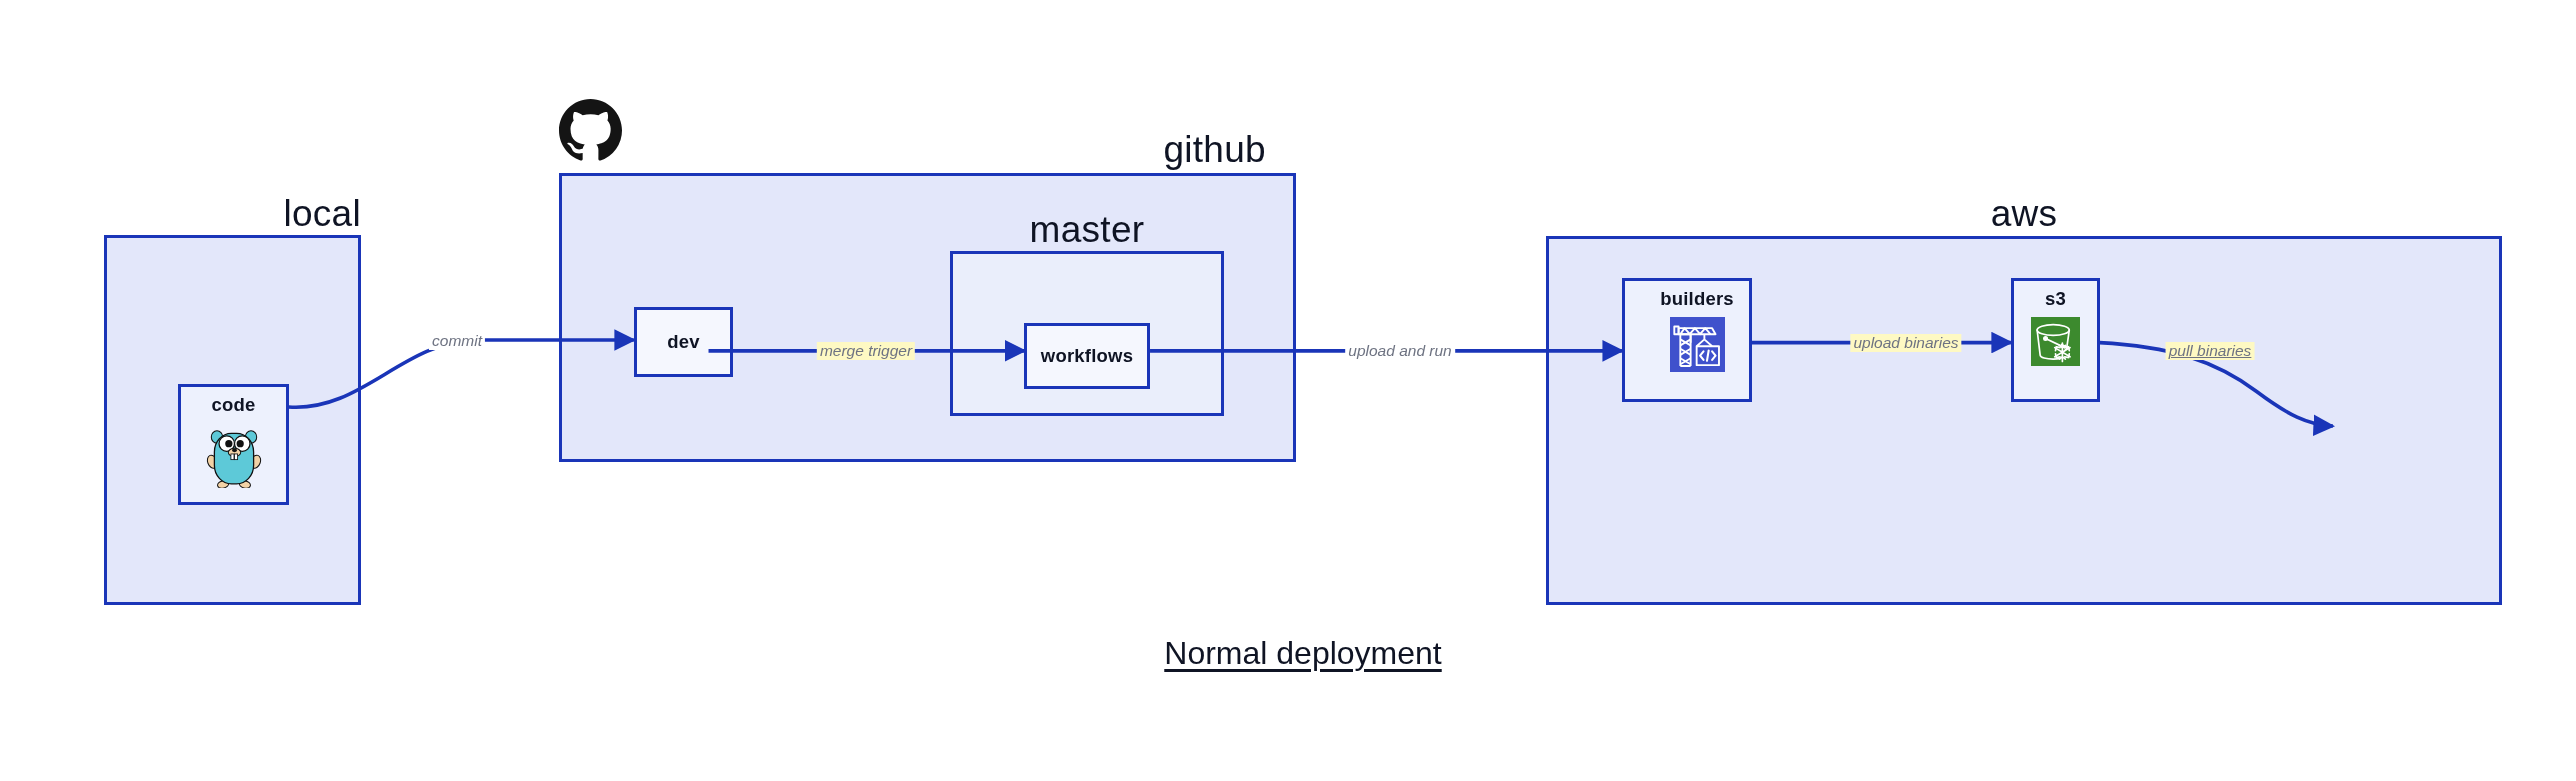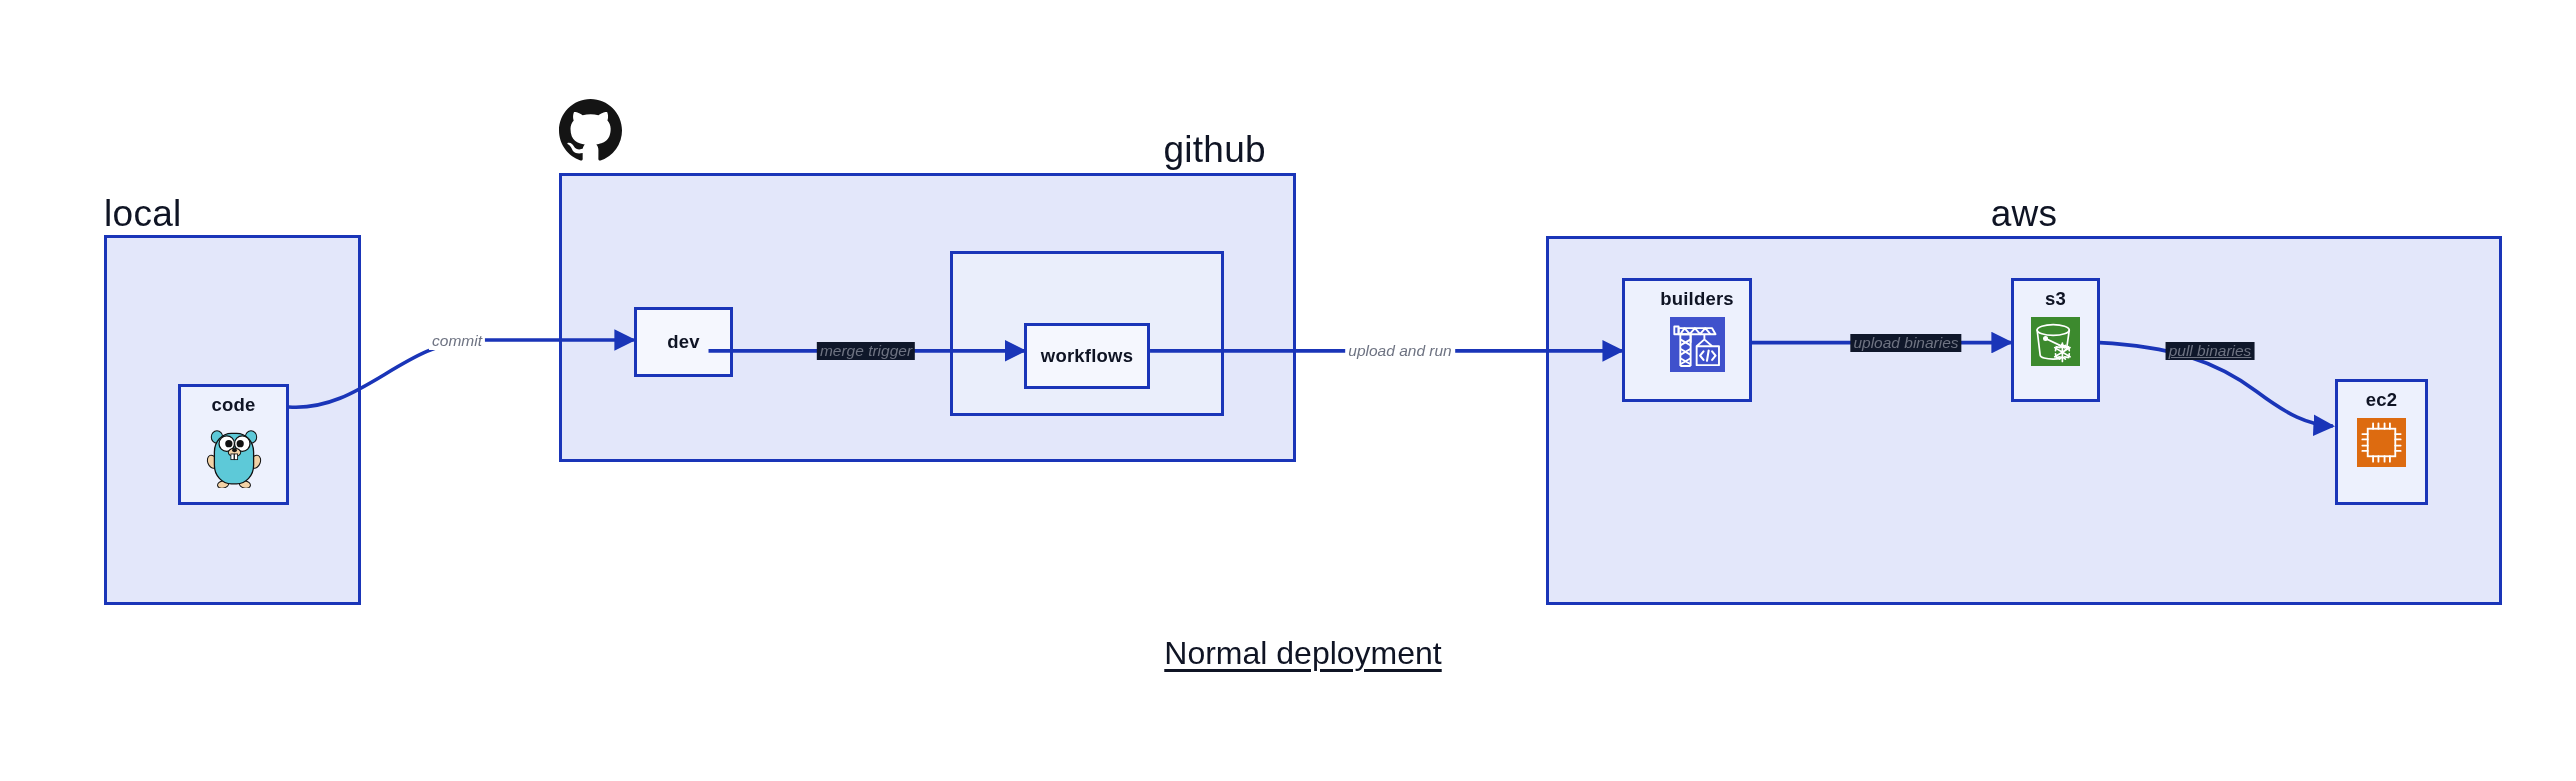--- a/index.html
+++ b/index.html
@@ -79,21 +79,21 @@
     font-family: "Liberation Sans", sans-serif;
     font-style: italic;
     font-size: 15.5px;
     color: #6e7382;
     white-space: nowrap;
     background: #ffffff;
     padding: 0 3.1px;
     transform: translate(-50%, -50%);
   }
   .edge-label.on-group {
-    background: #0f172a;
+    background: #fef9c3;
   }
   
   #title {
     position: absolute;
     font-family: "Liberation Sans", sans-serif;
     font-size: 32px;
     color: #0f1424;
     text-decoration: underline;
     text-underline-offset: 5.2px;
     text-decoration-thickness: 2.6px;
@@ -103,21 +103,21 @@
   
   #octocat {
     position: absolute;
   }
 </style>
 </head>
 <body>
 
 <div id="canvas">
 
-  <div class="group-label" style="left:104px; top:193px; width:257px; text-align:left;">local</div>
+  <div class="group-label" style="left:104px; top:193px; width:257px; text-align:right;">local</div>
   <div class="group" style="left:104px; top:235px; width:257px; height:370px;"></div>
 
   <div class="node" style="left:178px; top:384px; width:111px; height:121px;">
     <div class="node-label">code</div>
     <div class="node-icon">
       <svg width="56" height="65" viewBox="0 0 108 126" xmlns="http://www.w3.org/2000/svg">
 
         <ellipse cx="21" cy="27" rx="11" ry="12" fill="#5dc9d8" stroke="#111111" stroke-width="2"></ellipse>
         <ellipse cx="87" cy="27" rx="11" ry="12" fill="#5dc9d8" stroke="#111111" stroke-width="2"></ellipse>
 
@@ -154,20 +154,21 @@
         8.01 0 0 0 16 8c0-4.42-3.58-8-8-8z"></path>
     </svg>
   </div>
   <div class="group-label" style="left:559px; top:129px; width:707px; text-align:right;">github</div>
   <div class="group" style="left:559px; top:173px; width:737px; height:289px;"></div>
 
   <div class="node plain centered" style="left:634px; top:307px; width:99px; height:70px;">
     <div class="node-label">dev</div>
   </div>
 
+  <div class="group-label" style="left:950px; top:209px; width:274px; text-align:center;">master</div>
   <div class="group" style="left:950px; top:251px; width:274px; height:165px; background:#eaeefb;"></div>
 
   <div class="node plain centered" style="left:1024px; top:323px; width:126px; height:66px;">
     <div class="node-label">workflows</div>
   </div>
 
   <div class="group-label" style="left:1546px; top:193px; width:956px; text-align:center;">aws</div>
   <div class="group" style="left:1546px; top:236px; width:956px; height:369px;"></div>
 
   <div class="node" style="left:1622px; top:278px; width:130px; height:124px;padding-left:20px;">
@@ -220,39 +221,20 @@
         <g fill="none" stroke="#ffffff" stroke-width="2.2" stroke-linecap="round">
           <path d="M41 34 V58 M31 40 L51 52 M51 40 L31 52"></path>
           <path d="M37 37 L41 40 L45 37 M37 55 L41 52 L45 55"></path>
           <path d="M32 44 L33 39 L38 40 M50 48 L49 53 L44 52"></path>
           <path d="M50 44 L49 39 L44 40 M32 48 L33 53 L38 52"></path>
         </g>
       </svg>
     </div>
   </div>
 
-  <div class="node" style="left:2335px; top:379px; width:93px; height:126px;">
-    <div class="node-label">ec2</div>
-    <div class="node-icon">
-      <svg width="49" height="49" viewBox="0 0 64 64" xmlns="http://www.w3.org/2000/svg">
-        <rect x="0" y="0" width="64" height="64" fill="#dd6b10"></rect>
-        <g fill="none" stroke="#ffffff" stroke-width="2.4" stroke-linecap="round">
-          <rect x="14" y="14" width="36" height="36"></rect>
-
-          <path d="M21 14 V7 M28 14 V7 M36 14 V7 M43 14 V7"></path>
-
-          <path d="M21 50 V57 M28 50 V57 M36 50 V57 M43 50 V57"></path>
-
-          <path d="M14 21 H7 M14 28 H7 M14 36 H7 M14 43 H7"></path>
-
-          <path d="M50 21 H57 M50 28 H57 M50 36 H57 M50 43 H57"></path>
-        </g>
-      </svg>
-    </div>
-  </div>
 
   <svg id="edges" viewBox="0 0 5054 1516" xmlns="http://www.w3.org/2000/svg">
     <defs>
       <marker id="arrow" viewBox="0 0 10 10" refX="9" refY="5" markerWidth="6" markerHeight="6" orient="auto-start-reverse">
         <path d="M 0 0 L 10 5 L 0 10 z" fill="#1a35b8"></path>
       </marker>
     </defs>
 
     <path d="M 560 790 C 700 800 780 665 920 660 L 1230 660" fill="none" stroke="#1a35b8" stroke-width="7" marker-end="url(#arrow)"></path>
 

